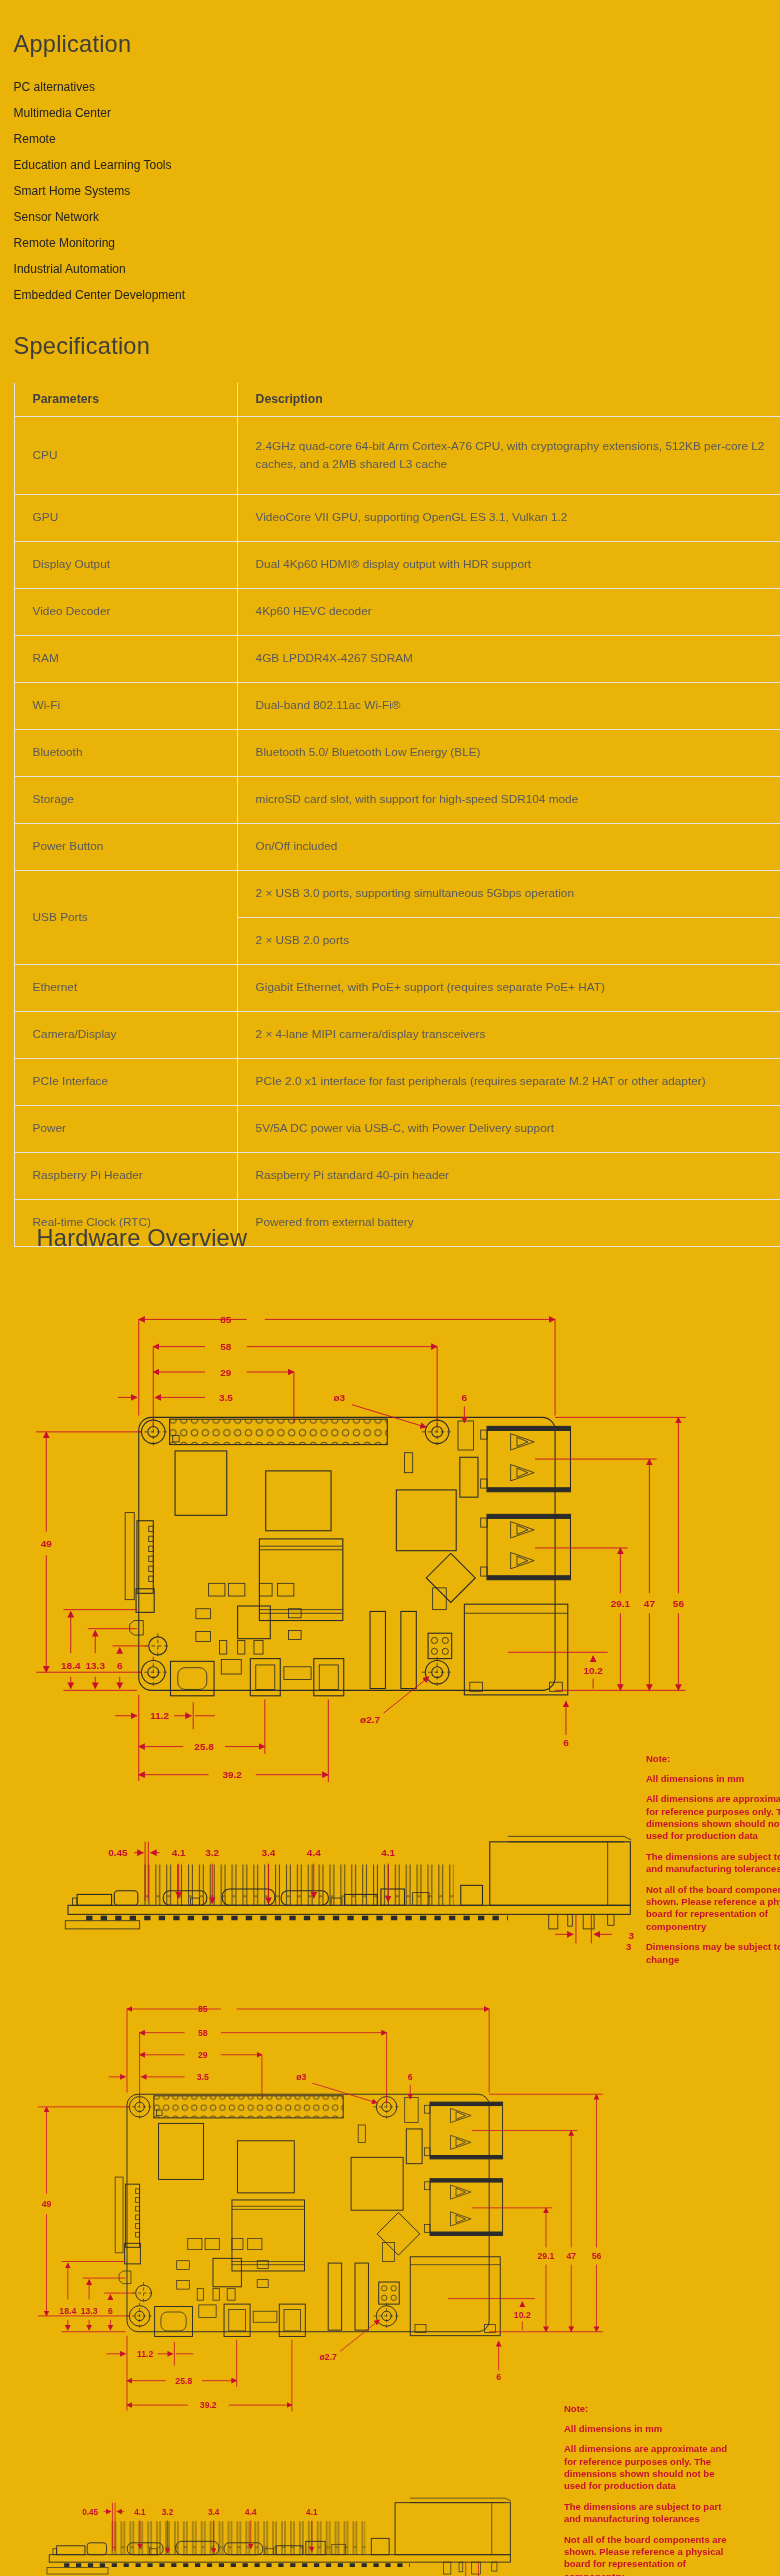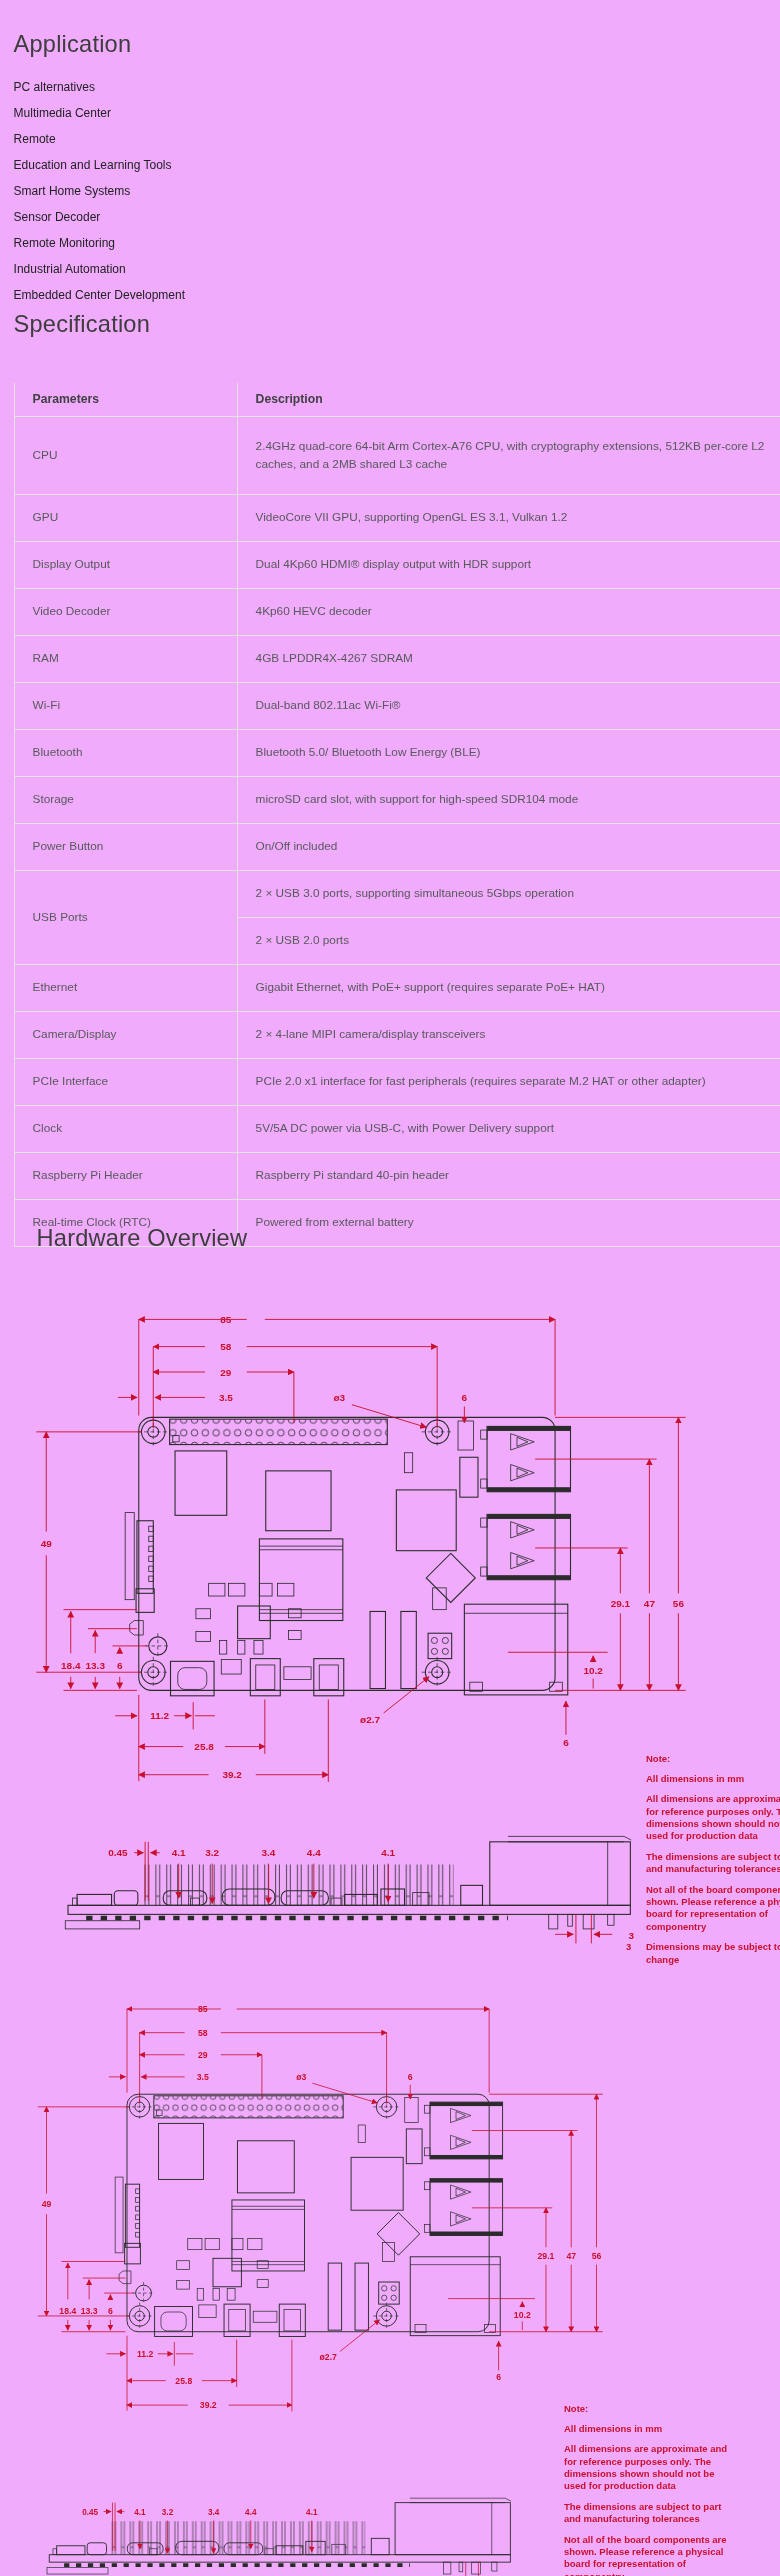--- a/index.html
+++ b/index.html
@@ -1,16 +1,16 @@
 <!DOCTYPE html>
 <html style="font-size:14.5px"><head>
 <meta charset="utf-8">
 <style>
   html,body{margin:0;padding:0;background:#fff;}
-  #page{position:relative;width:780px;height:2576px;overflow:hidden;background:#f0abfc;
+  #page{position:relative;width:780px;height:2576px;overflow:hidden;background:#eab308;
         font-family:"Liberation Sans",sans-serif;color:#2a2a2a;}
   .h1{position:absolute;left:13.6px;font-size:23.6px;font-weight:400;color:#3d3d3d;letter-spacing:0.2px;}
   
   .app-list{position:absolute;left:13.6px;top:74px;list-style:none;margin:0;padding:0;}
   .app-list li{font-size:12px;line-height:26px;color:#222;font-weight:400;}
   
   .tablewrap{position:absolute;left:13.6px;top:383px;width:767px;overflow:hidden;}
   table.spec{border-collapse:collapse;table-layout:fixed;width:804px;}
   table.spec td,table.spec th{border-bottom:0.9px solid #e3e3e3;vertical-align:middle;
       text-align:left;padding:7.3px 18px;font-weight:400;}
@@ -39,27 +39,27 @@
 
 <div id="page">
 
   <div class="h1" style="top:31px;">Application</div>
   <ul class="app-list">
     <li>PC alternatives</li>
     <li>Multimedia Center</li>
     <li>Remote</li>
     <li>Education and Learning Tools</li>
     <li>Smart Home Systems</li>
-    <li>Sensor Decoder</li>
+    <li>Sensor Network</li>
     <li>Remote Monitoring</li>
     <li>Industrial Automation</li>
     <li>Embedded Center Development</li>
   </ul>
 
-  <div class="h1" style="top:311px;">Specification</div>
+  <div class="h1" style="top:333px;">Specification</div>
   <div class="tablewrap">
     <table class="spec">
       <tbody>
           <tr class="hdr">
         <th class="param">Parameters</th>
         <th class="desc">Description</th>
       </tr>
       <tr class="r-tall">
         <td class="param">CPU</td>
         <td class="desc">2.4GHz quad-core 64-bit Arm Cortex-A76 CPU, with cryptography extensions, 512KB per-core L2 caches, and a 2MB shared L3 cache</td>
@@ -109,21 +109,21 @@
       </tr>
       <tr class="r">
         <td class="param">Camera/Display</td>
         <td class="desc">2 × 4-lane MIPI camera/display transceivers</td>
       </tr>
       <tr class="r">
         <td class="param">PCIe Interface</td>
         <td class="desc">PCIe 2.0 x1 interface for fast peripherals (requires separate M.2 HAT or other adapter)</td>
       </tr>
       <tr class="r">
-        <td class="param">Clock</td>
+        <td class="param">Power</td>
         <td class="desc">5V/5A DC power via USB-C, with Power Delivery support</td>
       </tr>
       <tr class="r">
         <td class="param">Raspberry Pi Header</td>
         <td class="desc">Raspberry Pi standard 40-pin header</td>
       </tr>
       <tr class="r">
         <td class="param">Real-time Clock (RTC)</td>
         <td class="desc">Powered from external battery</td>
       </tr>

